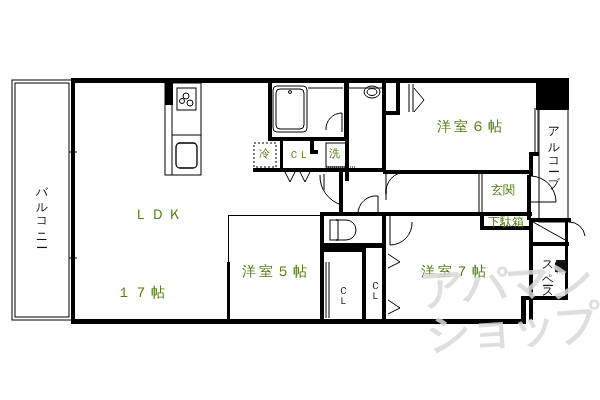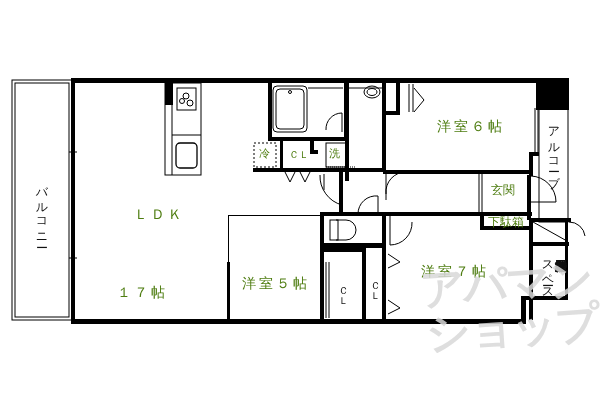--- a/index.html
+++ b/index.html
@@ -159,21 +159,21 @@
   <g stroke="#000">
     <line x1="326" y1="262" x2="326" y2="318"></line>
     <line x1="329" y1="262" x2="329" y2="318"></line>
   </g>
 </svg>
 
 <div class="vlbl" style="left:36px; top:178px;">バルコニー</div>
 <div class="lbl" style="left:134px; top:207px;">ＬＤＫ</div>
 <div class="lbl" style="left:117px; top:237px;margin-top:48px;">１７帖</div>
 <div class="lbl" style="left:437px; top:119px;">洋室６帖</div>
-<div class="lbl" style="left:242px; top:264px;margin-top:12px;">洋室５帖</div>
+<div class="lbl" style="left:242px; top:264px;">洋室５帖</div>
 <div class="lbl" style="left:421px; top:264px;text-align:right;">洋室７帖</div>
 <div class="vlbl" style="left:548px; top:118px;">アルコーブ</div>
 <div class="lbl small" style="left:491px; top:184px; font-size:12px;">玄関</div>
 <div class="lbl tiny" style="left:488px; top:216px;">下駄箱</div>
 <div class="vlbl tiny" style="left:555px; top:250px; font-weight:bold;">室外機置場</div>
 <div class="vlbl tiny" style="left:542px; top:252px;">スペース</div>
 
 <div class="lbl small" style="left:259px; top:148px; font-size:11px;">冷</div>
 <div class="lbl small" style="left:329px; top:148px; font-size:11px;">洗</div>
 <div class="lbl small" style="left:289px; top:150px; font-size:10px;">ＣＬ</div>

